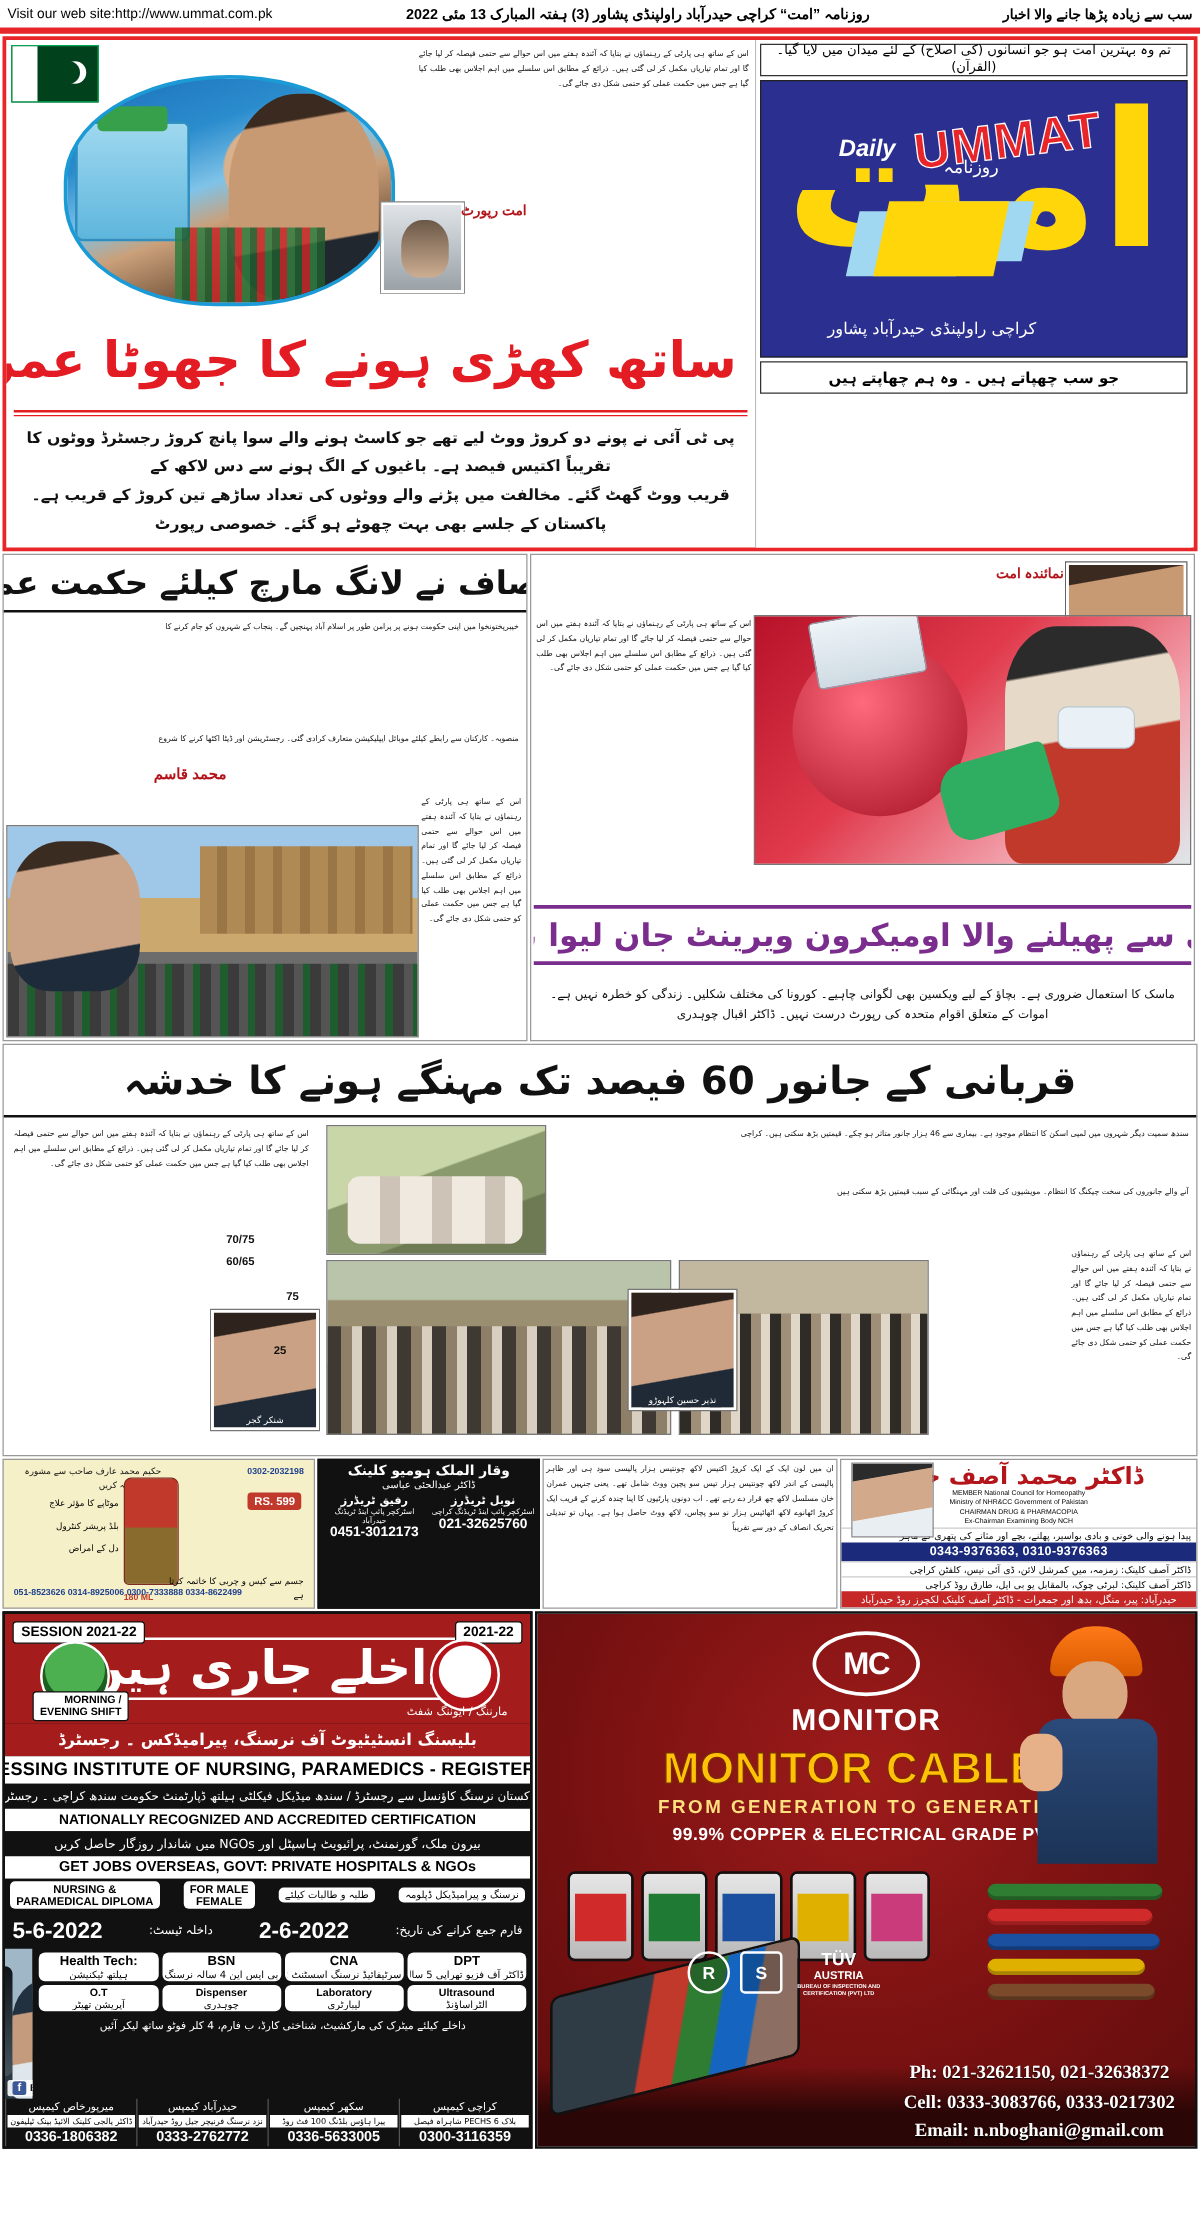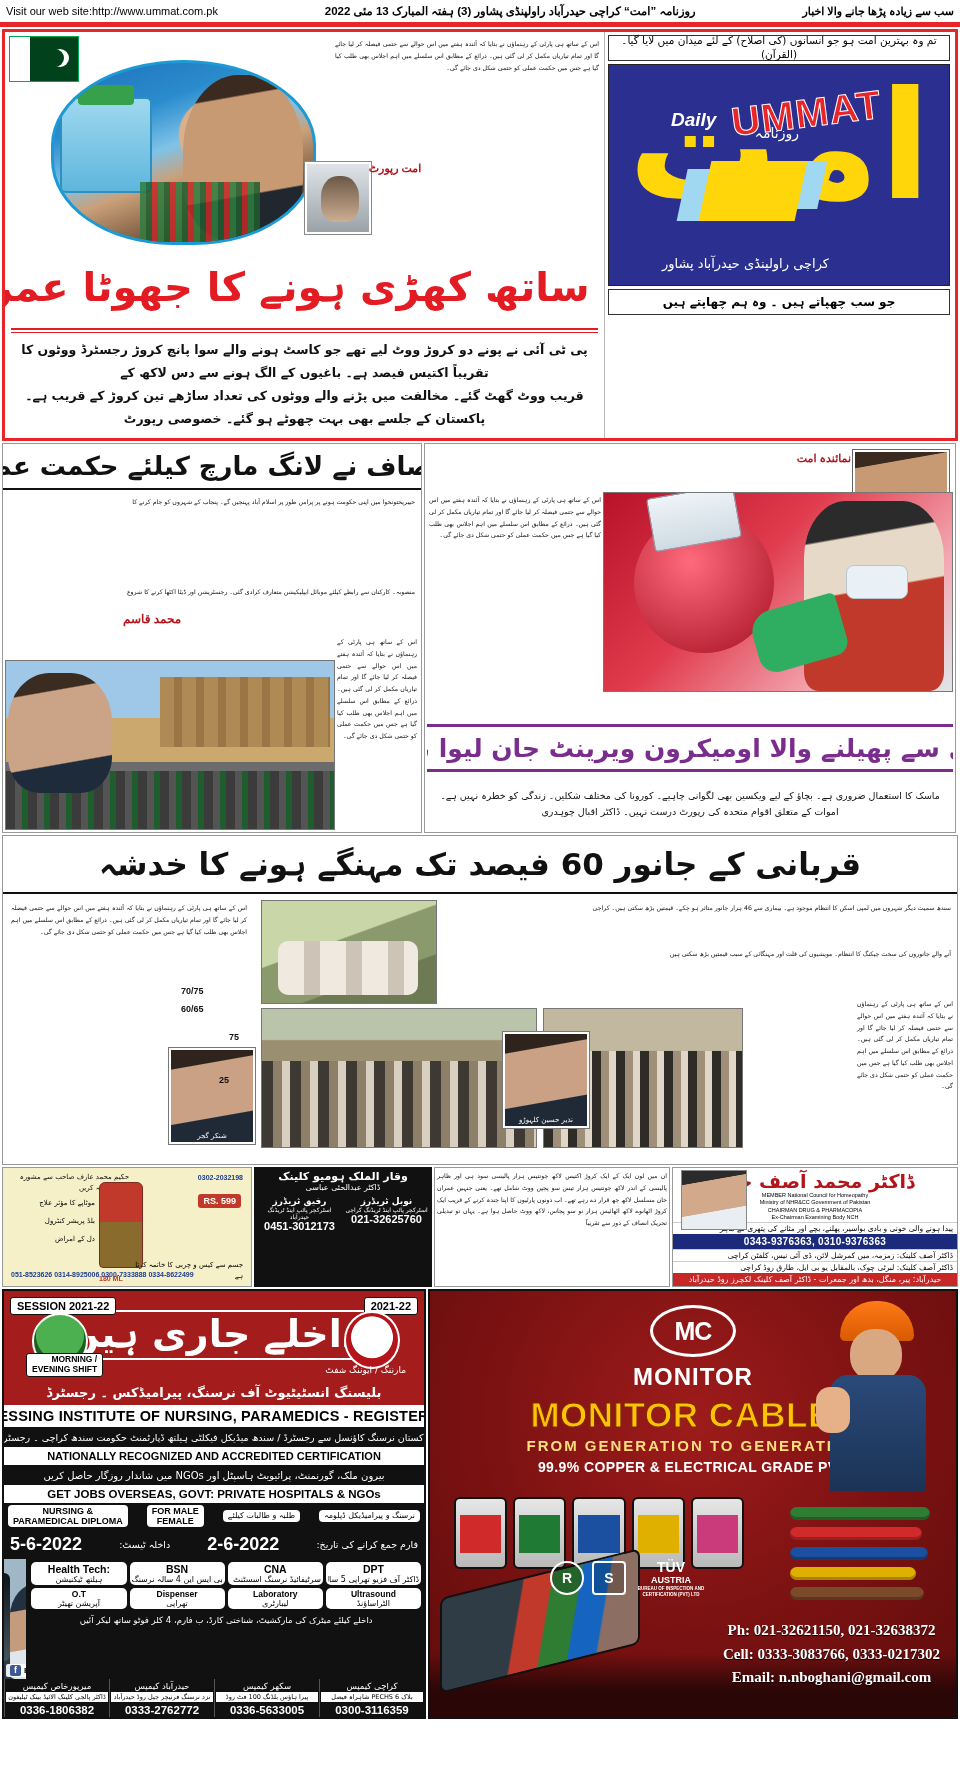--- a/index.html
+++ b/index.html
@@ -508,21 +508,21 @@
   .coil-bar {
     position:absolute; height:13px; border-radius:7px; left:0;
     box-shadow:inset 0 -3px 0 rgba(0,0,0,.25);
   }
   .mc-cable {
     position:absolute; left:10px; bottom:48px; width:200px; height:96px;
     background:linear-gradient(100deg,#2f3b45 0 38%, #c0392b 39% 52%, #2e7d32 53% 66%, #1565c0 67% 80%, #8d6e63 81%);
     transform:skewY(-14deg); border:2px solid #111; border-radius:8px;
   }
   .mc-contact {
-    position:absolute; right:16px; bottom:28px; color:#fff; text-align:center;
+    position:absolute; right:16px; bottom:0; color:#fff; text-align:center;
     font-family:"Liberation Serif", serif; font-size:15px; line-height:1.55; font-weight:bold;
     text-shadow:0 1px 1px #000;
   }
   .mc-seals {
     position:absolute; left:120px; bottom:120px; display:flex; gap:8px; align-items:center;
   }
   .seal {
     width:34px; height:34px; border:2px solid #fff; border-radius:50%;
     color:#fff; font-size:14px; font-weight:bold; display:flex;
     align-items:center; justify-content:center; background:rgba(0,0,0,.2);
@@ -789,21 +789,21 @@
               <div class="ur">ڈاکٹر آف فزیو تھراپی 5 سالہ</div>
             </div>
           </div>
           <div class="course-row">
             <div class="course-cell small">
               <div class="en">O.T</div>
               <div class="ur">آپریشن تھیٹر</div>
             </div>
             <div class="course-cell small">
               <div class="en">Dispenser</div>
-              <div class="ur">تھراپی</div>
+              <div class="ur">چوہدری</div>
             </div>
             <div class="course-cell small">
               <div class="en">Laboratory</div>
               <div class="ur">لیبارٹری</div>
             </div>
             <div class="course-cell small">
               <div class="en">Ultrasound</div>
               <div class="ur">الٹراساؤنڈ</div>
             </div>
           </div>

